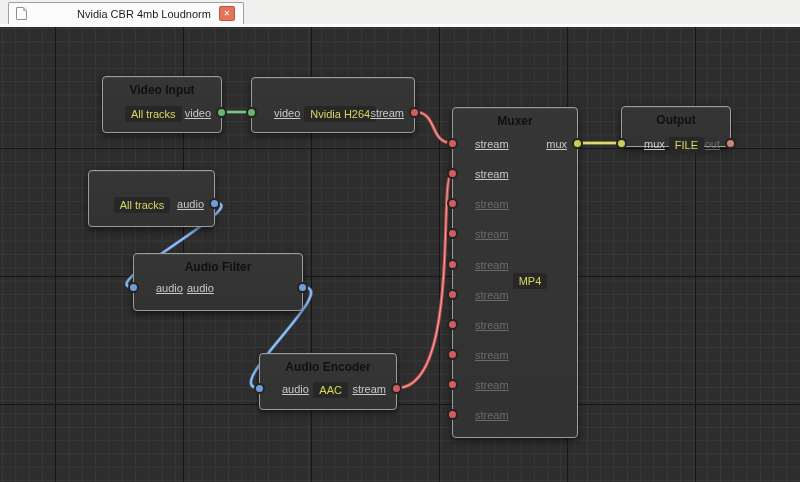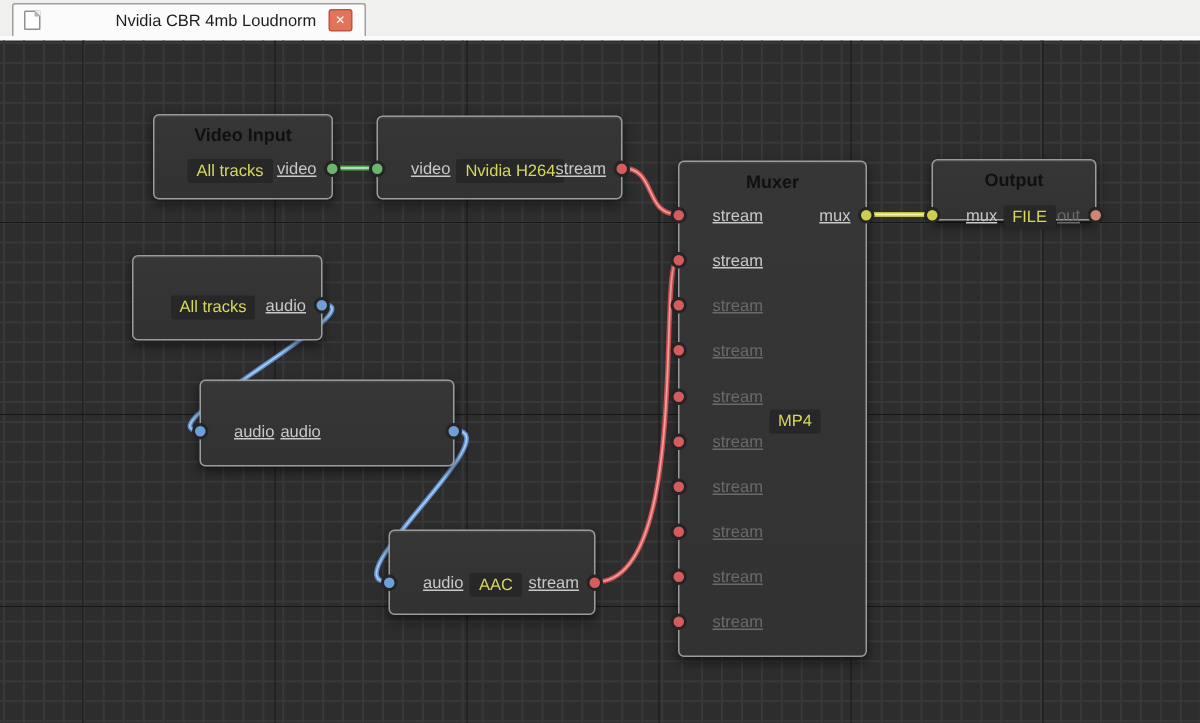--- a/index.html
+++ b/index.html
@@ -131,28 +131,30 @@
       </div>
     </div>
     <div class="node" style="left: 88px; top: 143px; width: 127px; height: 57px;">
       <div class="port" style="background: rgb(111, 159, 216); top: 27px; right: -6px;"></div>
       <div class="row" style="top: 23px;">
         <div class="vwrap"><span class="value">All tracks</span></div>
         <span class="label">audio</span>
       </div>
     </div>
     <div class="node" style="left: 133px; top: 226px; width: 170px; height: 58px;">
+      <div class="node-title">Audio Filter</div>
       <div class="port" style="background: rgb(111, 159, 216); top: 28px; left: -6px;"></div>
       <div class="port" style="background: rgb(111, 159, 216); top: 28px; right: -6px;"></div>
       <div class="row" style="top: 24px;">
         <span class="label">audio</span>
         <span class="label">audio</span>
       </div>
     </div>
     <div class="node" style="left: 259px; top: 326px; width: 138px; height: 57px;">
+      <div class="node-title">Audio Encoder</div>
       <div class="port" style="background: rgb(111, 159, 216); top: 29px; left: -6px;"></div>
       <div class="port" style="background: rgb(212, 92, 92); top: 29px; right: -6px;"></div>
       <div class="row" style="top: 25px;">
         <span class="label">audio</span>
         <div class="vwrap"><span class="value">AAC</span></div>
         <span class="label">stream</span>
       </div>
     </div>
     <div class="node" style="left: 452px; top: 80px; width: 126px; height: 331px;">
       <div class="node-title">Muxer</div>

